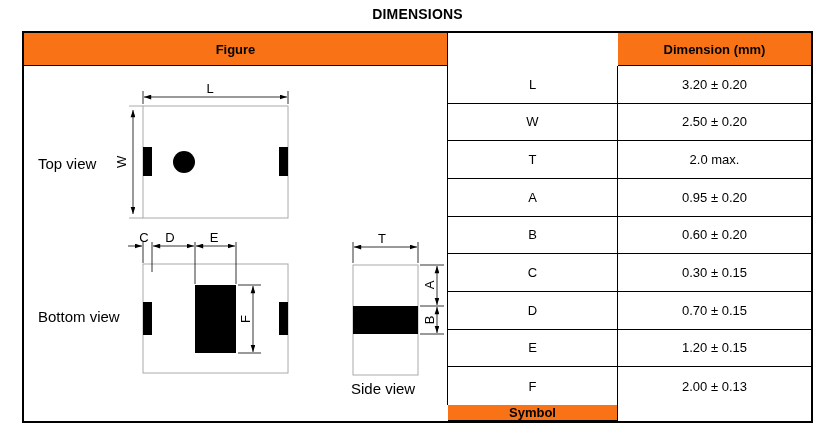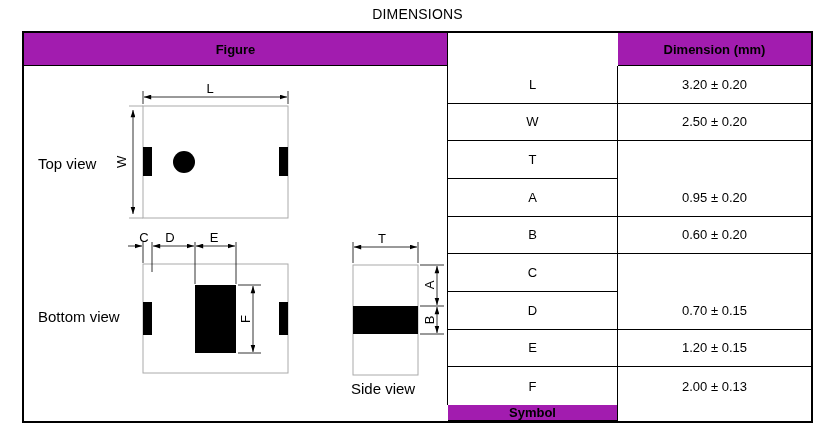--- a/index.html
+++ b/index.html
@@ -3,34 +3,34 @@
 <meta charset="utf-8">
 <style>
   html,body{margin:0;padding:0;}
   body{
     width:833px;height:438px;position:relative;background:#ffffff;
     font-family:"Liberation Sans", sans-serif;color:#000;
     overflow:hidden;
   }
   .page-title{
     position:absolute;left:22px;top:6px;width:791px;
-    text-align:center;font-weight:normal;font-size:14px;letter-spacing:.2px;
+    text-align:center;font-weight:bold;font-size:14px;letter-spacing:.2px;
   }
   .dim-table{
     position:absolute;left:22px;top:31px;width:791px;height:392px;
     border:2px solid #000;box-sizing:border-box;
     display:grid;
     grid-template-columns:424px 170px 1fr;
     grid-template-rows:33px repeat(9, 1fr);
   }
   .cell{
     display:flex;align-items:center;justify-content:center;
     font-size:13px;box-sizing:border-box;
   }
-  .hdr{background:#a21caf;font-weight:bold;border-bottom:1px solid #000;}
+  .hdr{background:#f97316;font-weight:bold;border-bottom:1px solid #000;}
   .br{border-right:1px solid #000;}
   .bb{border-bottom:1px solid #000;}
   .figure-cell{
     grid-column:1;grid-row:2 / span 9;position:relative;
     border-right:1px solid #000;box-sizing:border-box;
   }
   .figure-cell svg{position:absolute;left:0;top:0;}
   .viewlabel{position:absolute;font-size:15px;white-space:nowrap;}
   .dimletter{
     position:absolute;font-size:13px;width:12px;height:14px;
@@ -130,28 +130,30 @@
     <span class="dimletter rot" style="left:400px;top:247px;">B</span>
   </div>
 
   <div class="cell br bb col2" style="grid-row:2">L</div>
   <div class="cell bb col3" style="grid-row:2">3.20 ± 0.20</div>
 
   <div class="cell br bb col2" style="grid-row:3">W</div>
   <div class="cell bb col3" style="grid-row:3">2.50 ± 0.20</div>
 
   <div class="cell br bb col2" style="grid-row:4">T</div>
+  <div class="cell bb col3" style="grid-row:4">2.0 max.</div>
 
   <div class="cell br bb col2" style="grid-row:5">A</div>
   <div class="cell bb col3" style="grid-row:5">0.95 ± 0.20</div>
 
   <div class="cell br bb col2" style="grid-row:6">B</div>
   <div class="cell bb col3" style="grid-row:6">0.60 ± 0.20</div>
 
   <div class="cell br bb col2" style="grid-row:7">C</div>
+  <div class="cell bb col3" style="grid-row:7">0.30 ± 0.15</div>
 
   <div class="cell br bb col2" style="grid-row:8">D</div>
   <div class="cell bb col3" style="grid-row:8">0.70 ± 0.15</div>
 
   <div class="cell br bb col2" style="grid-row:9">E</div>
   <div class="cell bb col3" style="grid-row:9">1.20 ± 0.15</div>
 
   <div class="cell br col2" style="grid-row:10">F</div>
   <div class="cell col3" style="grid-row:10">2.00 ± 0.13</div>
 

